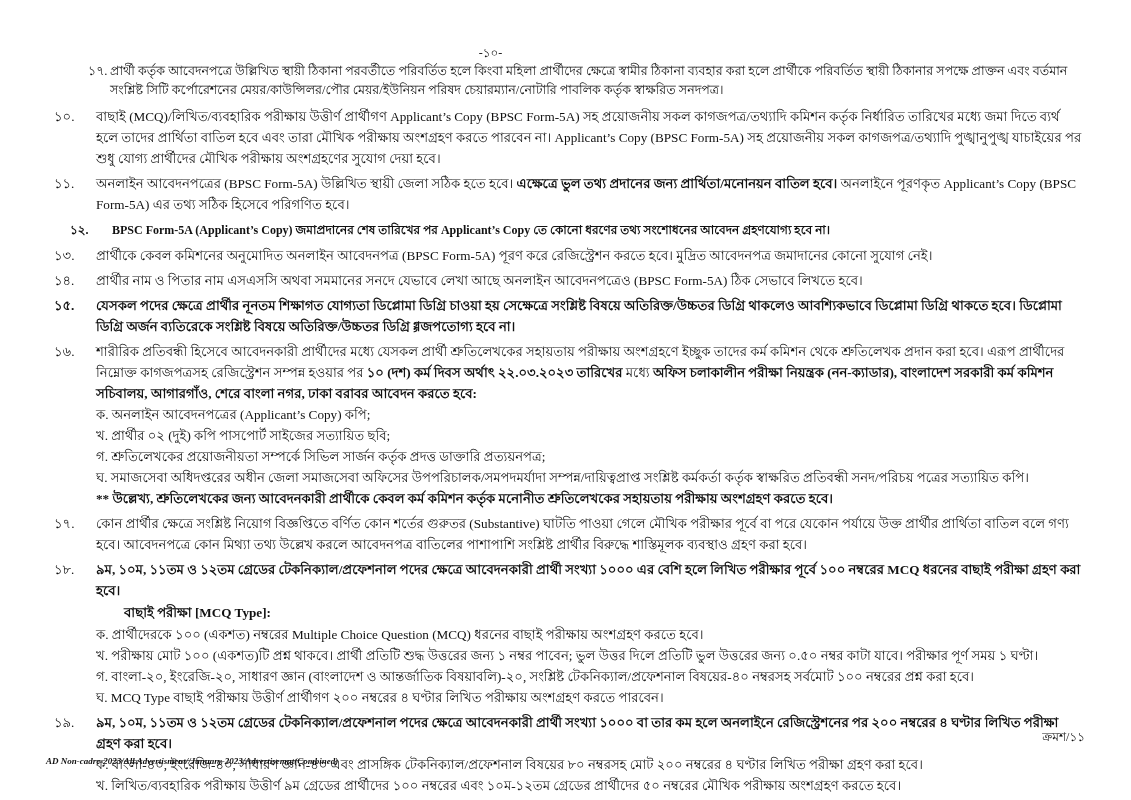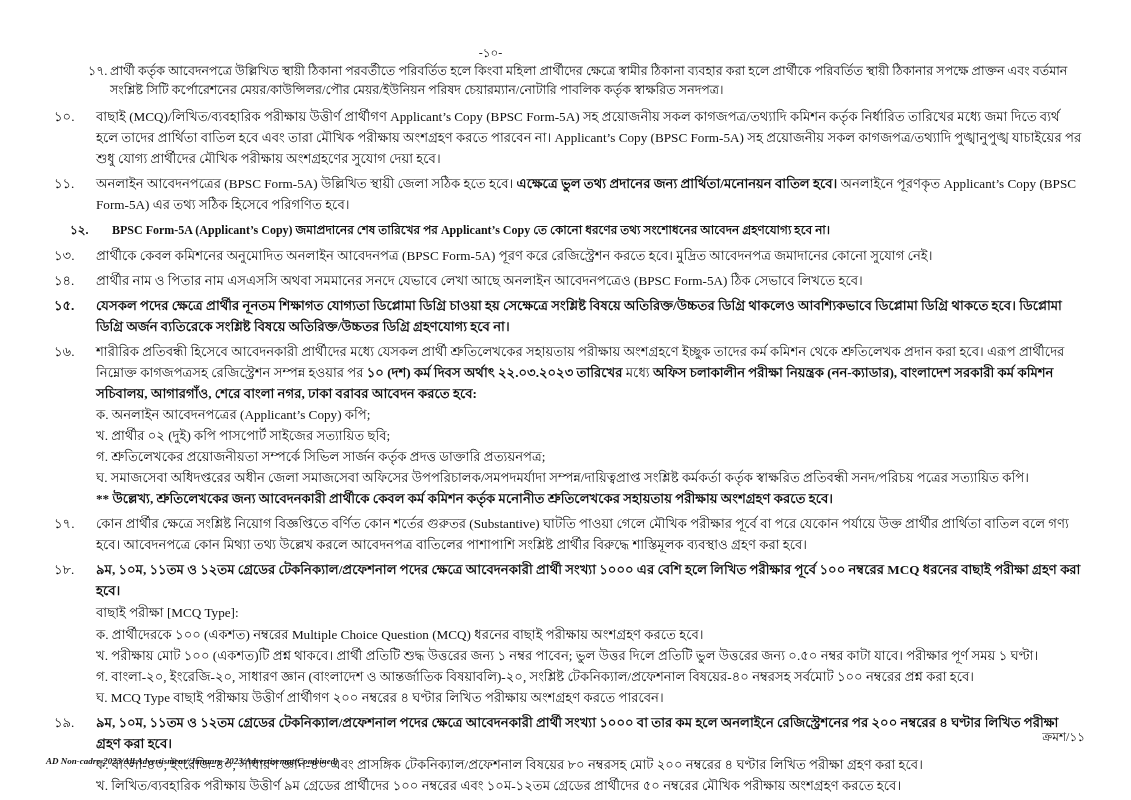--- a/index.html
+++ b/index.html
@@ -12,21 +12,21 @@
       position: absolute; top: 44px; left: 0; width: 981px; text-align: center;
       font-size: 12px;
     }
     .content { position: absolute; left: 54px; top: 62px; width: 1030px; }
     .item { position: relative; padding-left: 42px; margin-bottom: 4px; line-height: 21px; }
     .item .num { position: absolute; left: 0; top: 0; }
     .item.pre { padding-left: 56px; margin-bottom: 6px; line-height: 19px; font-size: 12.6px; }
     .item.pre .num { left: 34px; }
     .b { font-weight: bold; }
     .sub { line-height: 21px; }
-    .subhead { font-weight: normal; line-height: 23px; }
+    .subhead { font-weight: bold; line-height: 23px; margin-left: 28px; }
     .item.big-item { font-size: 12px; line-height: 22px; margin-left: 16px; }
     .cont-mark { position: absolute; right: 46px; top: 728px; font-size: 12px; }
     .footer-path {
       position: absolute; left: 46px; top: 756px; font-size: 9px;
       font-style: italic; font-weight: bold;
     }
   </style>
 </head>
 <body>
 
@@ -59,21 +59,21 @@
     <span>প্রার্থীকে কেবল কমিশনের অনুমোদিত অনলাইন আবেদনপত্র (BPSC Form-5A) পূরণ করে রেজিস্ট্রেশন করতে হবে। মুদ্রিত আবেদনপত্র জমাদানের কোনো সুযোগ নেই।</span>
   </div>
 
   <div class="item">
     <span class="num">১৪.</span>
     <span>প্রার্থীর নাম ও পিতার নাম এসএসসি অথবা সমমানের সনদে যেভাবে লেখা আছে অনলাইন আবেদনপত্রেও (BPSC Form-5A) ঠিক সেভাবে লিখতে হবে।</span>
   </div>
 
   <div class="item b">
     <span class="num">১৫.</span>
-    <span>যেসকল পদের ক্ষেত্রে প্রার্থীর নূনতম শিক্ষাগত যোগ্যতা ডিপ্লোমা ডিগ্রি চাওয়া হয় সেক্ষেত্রে সংশ্লিষ্ট বিষয়ে অতিরিক্ত/উচ্চতর ডিগ্রি থাকলেও আবশ্যিকভাবে ডিপ্লোমা ডিগ্রি থাকতে হবে। ডিপ্লোমা ডিগ্রি অর্জন ব্যতিরেকে সংশ্লিষ্ট বিষয়ে অতিরিক্ত/উচ্চতর ডিগ্রি গ্রহণযোগ্য হবে না।</span>
+    <span>যেসকল পদের ক্ষেত্রে প্রার্থীর নূনতম শিক্ষাগত যোগ্যতা ডিপ্লোমা ডিগ্রি চাওয়া হয় সেক্ষেত্রে সংশ্লিষ্ট বিষয়ে অতিরিক্ত/উচ্চতর ডিগ্রি থাকলেও আবশ্যিকভাবে ডিপ্লোমা ডিগ্রি থাকতে হবে। ডিপ্লোমা ডিগ্রি অর্জন ব্যতিরেকে সংশ্লিষ্ট বিষয়ে অতিরিক্ত/উচ্চতর ডিগ্রি গ্গজপতোগ্য হবে না।</span>
   </div>
 
   <div class="item">
     <span class="num">১৬.</span>
     <span>শারীরিক প্রতিবন্ধী হিসেবে আবেদনকারী প্রার্থীদের মধ্যে যেসকল প্রার্থী শ্রুতিলেখকের সহায়তায় পরীক্ষায় অংশগ্রহণে ইচ্ছুক তাদের কর্ম কমিশন থেকে শ্রুতিলেখক প্রদান করা হবে। এরূপ প্রার্থীদের নিম্নোক্ত কাগজপত্রসহ রেজিস্ট্রেশন সম্পন্ন হওয়ার পর </span><span class="b">১০ (দশ) কর্ম দিবস  অর্থাৎ ২২.০৩.২০২৩ তারিখের</span><span>  মধ্যে </span><span class="b">অফিস চলাকালীন পরীক্ষা নিয়ন্ত্রক (নন-ক্যাডার), বাংলাদেশ সরকারী কর্ম কমিশন সচিবালয়, আগারগাঁও, শেরে বাংলা নগর, ঢাকা বরাবর আবেদন করতে হবে:</span>
     <div class="sub">ক. অনলাইন আবেদনপত্রের (Applicant’s Copy) কপি;</div>
     <div class="sub">খ. প্রার্থীর ০২ (দুই) কপি পাসপোর্ট সাইজের সত্যায়িত ছবি;</div>
     <div class="sub">গ. শ্রুতিলেখকের প্রয়োজনীয়তা সম্পর্কে সিভিল সার্জন কর্তৃক প্রদত্ত ডাক্তারি প্রত্যয়নপত্র;</div>
     <div class="sub">ঘ. সমাজসেবা অধিদপ্তরের অধীন জেলা সমাজসেবা অফিসের উপপরিচালক/সমপদমর্যাদা সম্পন্ন/দায়িত্বপ্রাপ্ত সংশ্লিষ্ট কর্মকর্তা কর্তৃক স্বাক্ষরিত প্রতিবন্ধী সনদ/পরিচয় পত্রের সত্যায়িত কপি।</div>
     <div class="sub b">** উল্লেখ্য, শ্রুতিলেখকের জন্য আবেদনকারী প্রার্থীকে কেবল কর্ম কমিশন কর্তৃক মনোনীত শ্রুতিলেখকের সহায়তায় পরীক্ষায় অংশগ্রহণ করতে হবে।</div>

